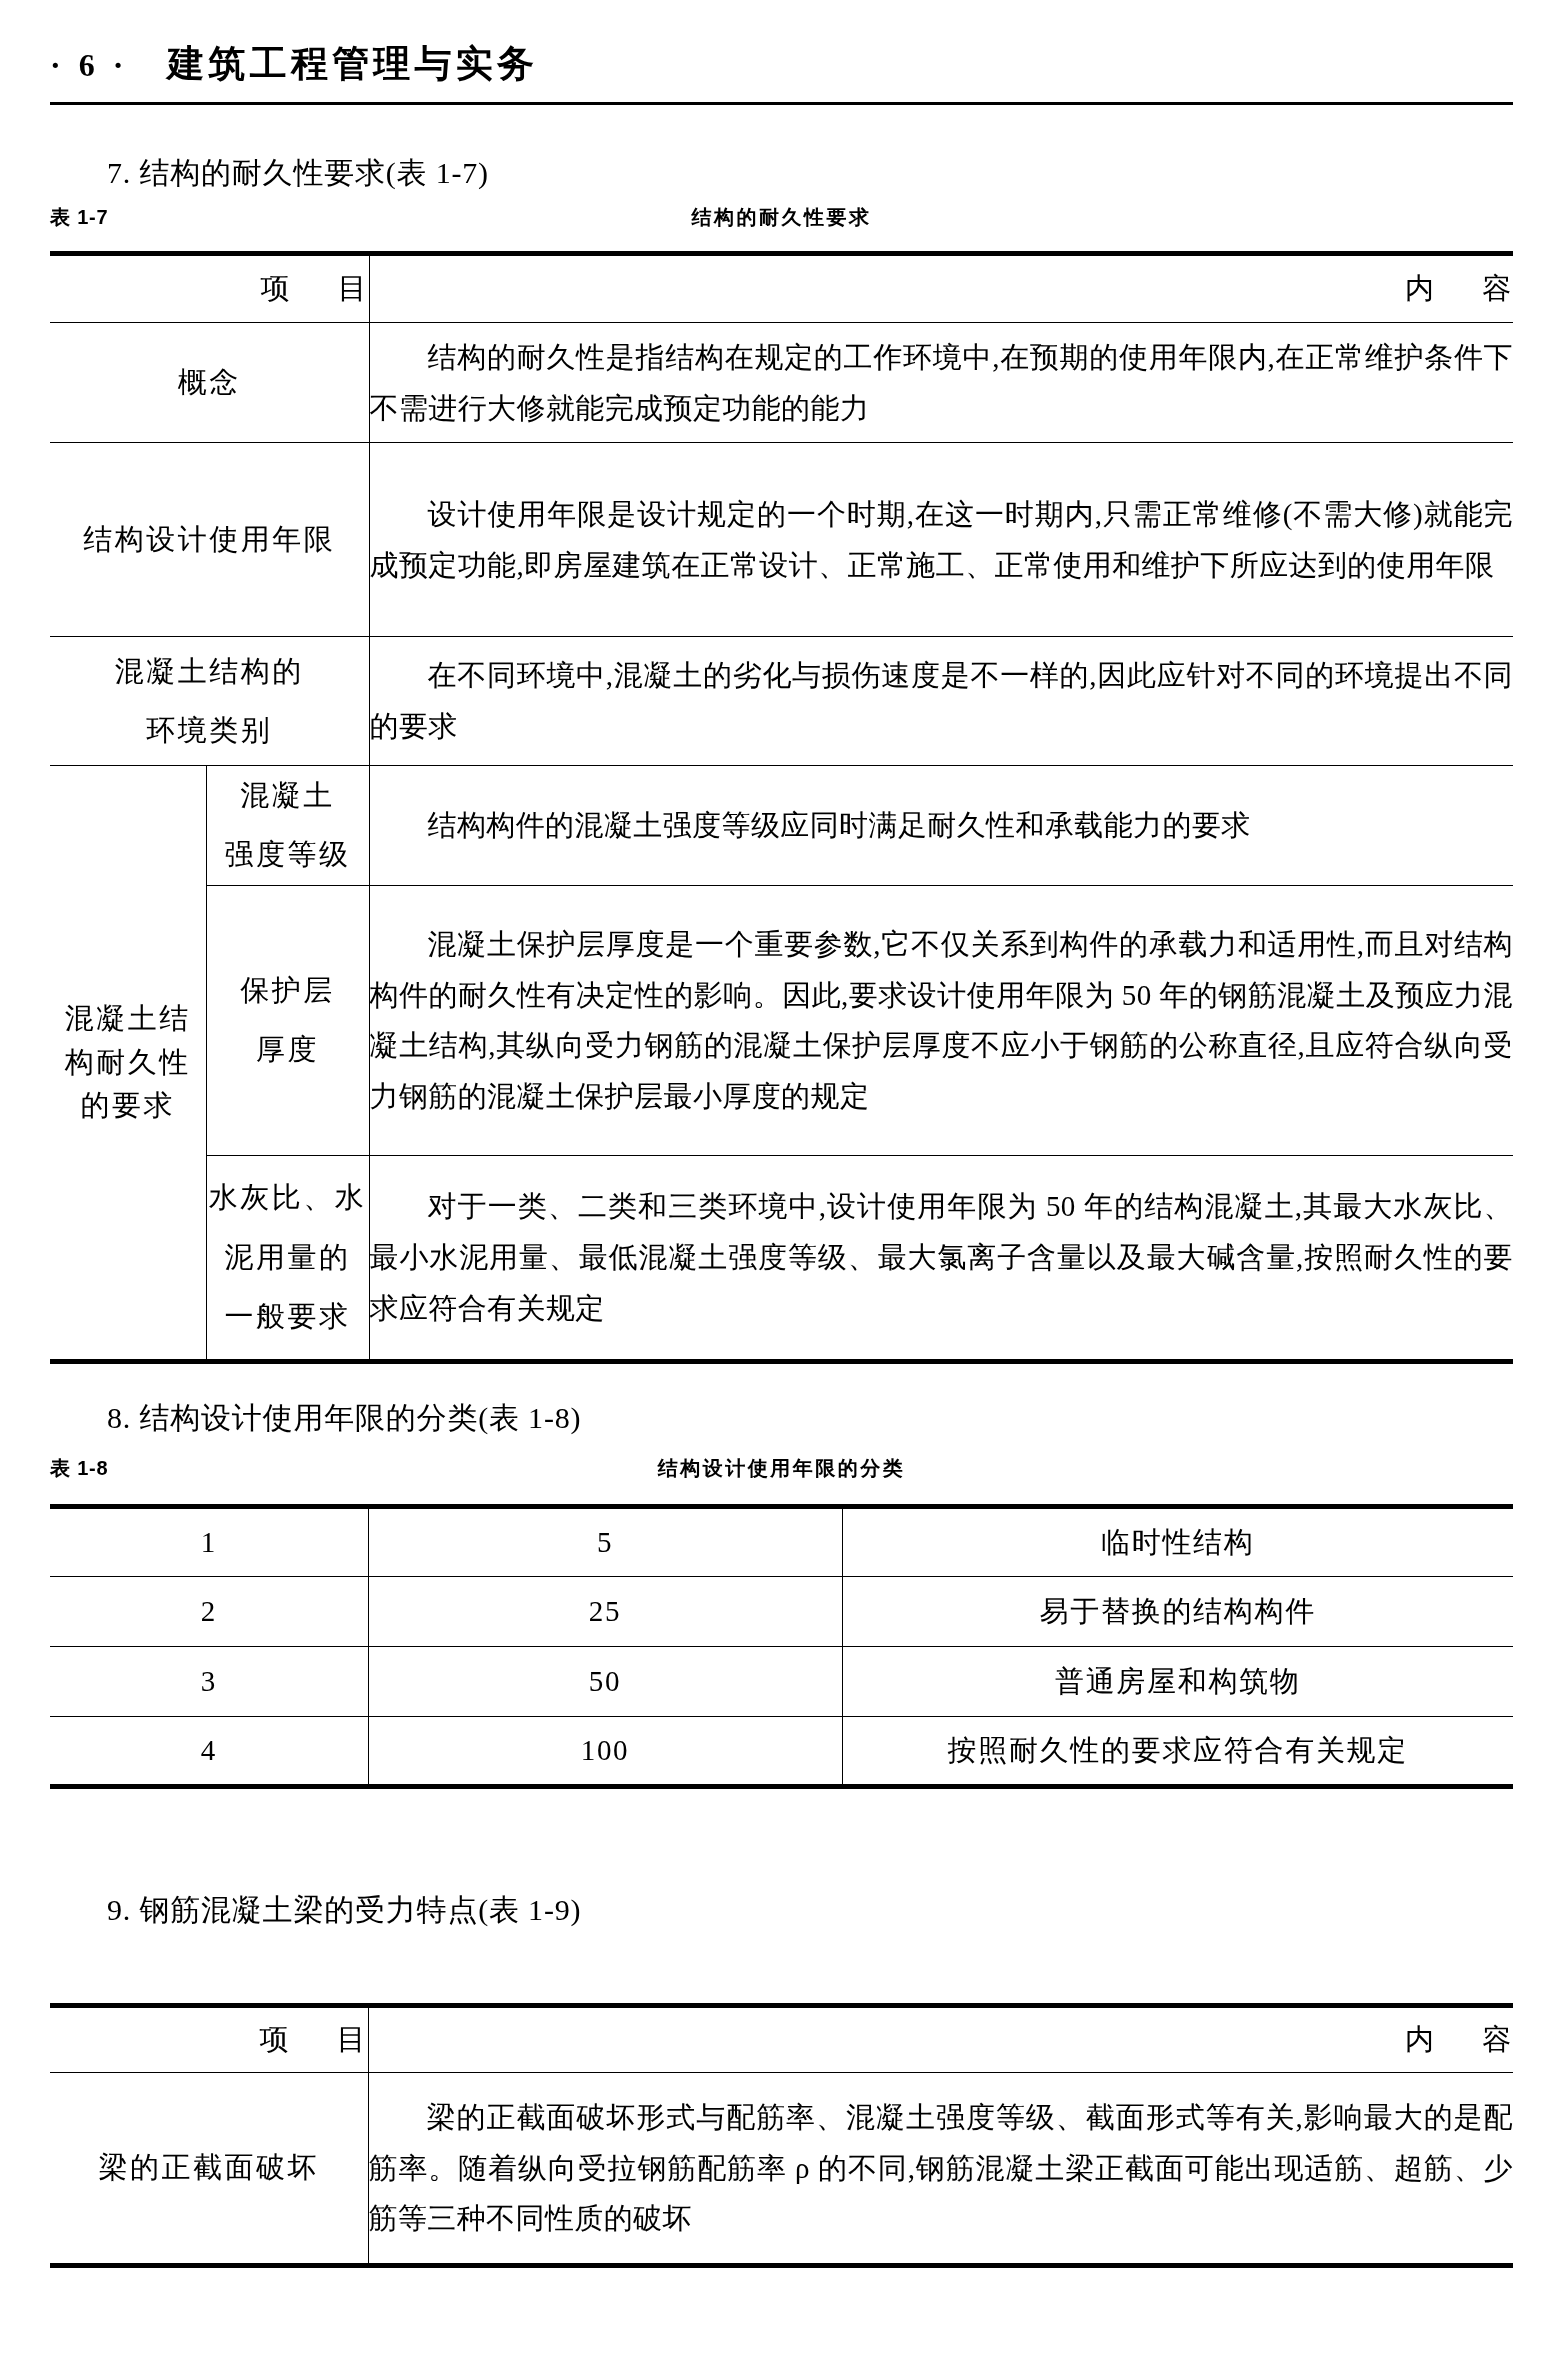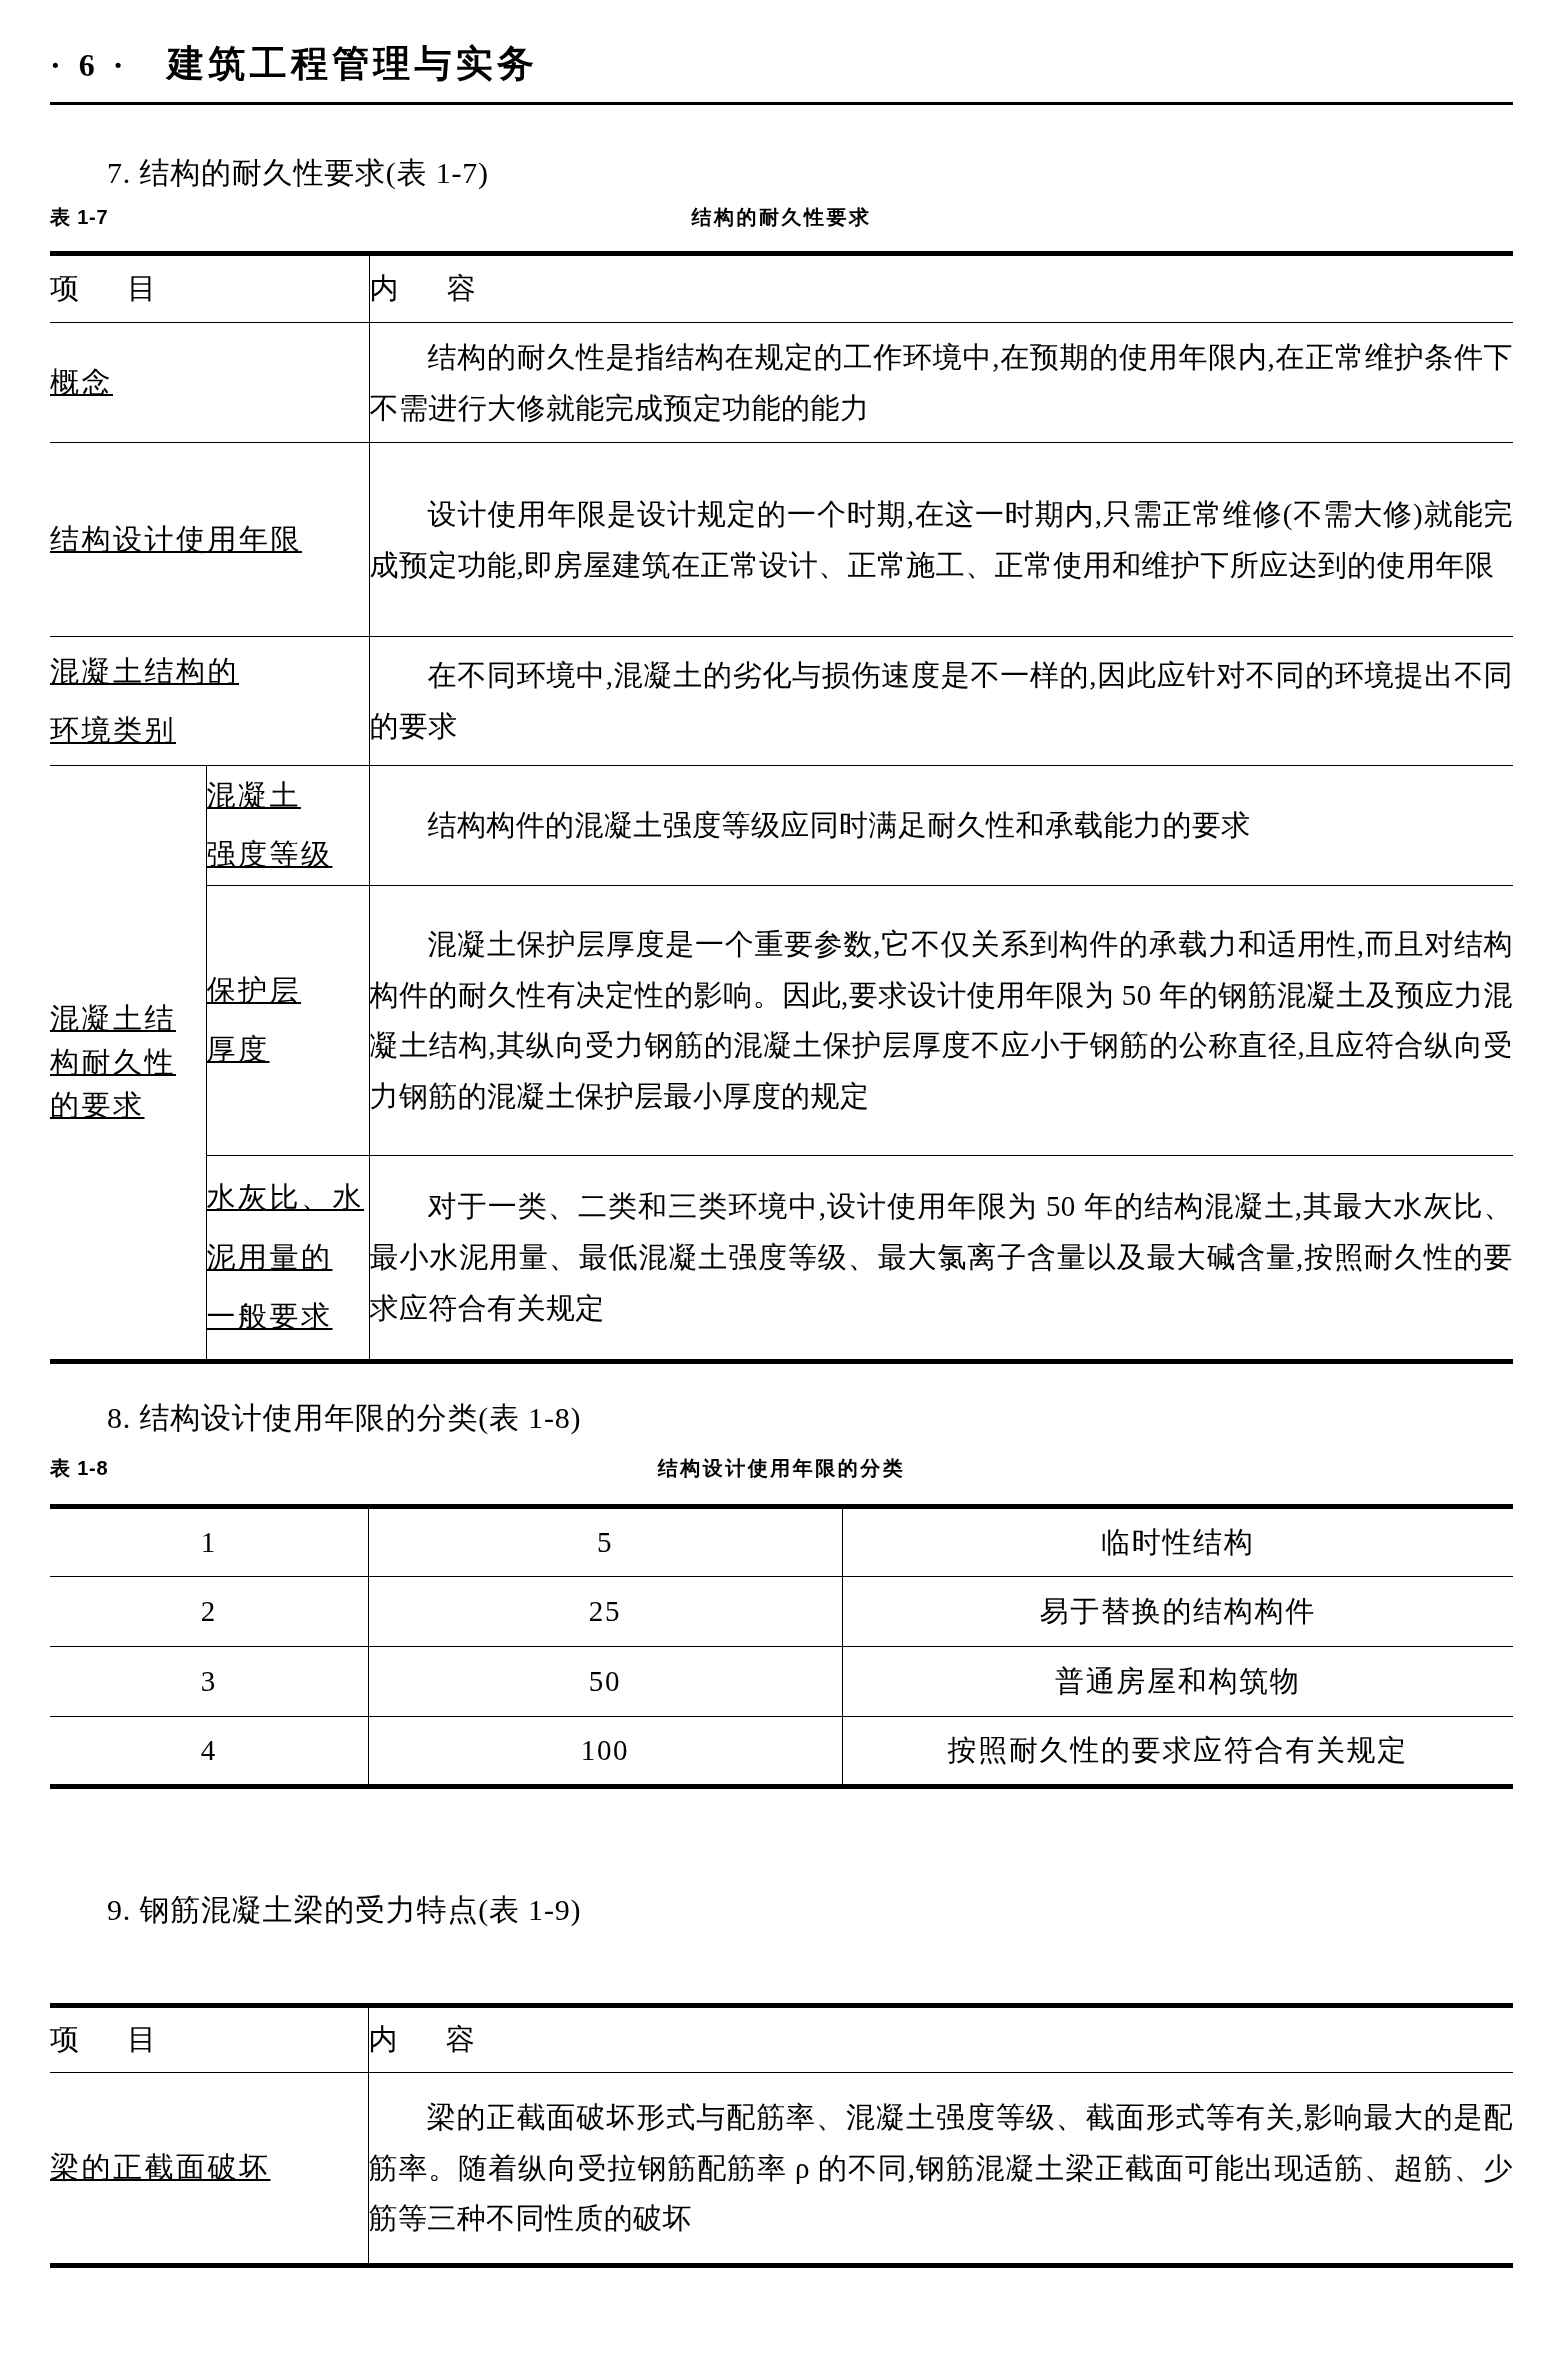--- a/index.html
+++ b/index.html
@@ -34,23 +34,23 @@
   
   table.booktable {
     position:absolute; left:50px; width:1463px;
     border-collapse:collapse; table-layout:fixed;
     border-top:5.9px solid #000; border-bottom:5.9px solid #000;
   }
   table.booktable td { vertical-align:middle; font-size:29px; padding:0; }
   table.booktable tr + tr td { border-top:1.7px solid #000; }
   td.vl { border-left:1.7px solid #000; }
 
-  td.lab { text-align:left; white-space:pre-line; line-height:2.05; letter-spacing:2.5px;text-decoration:underline; }
+  td.lab { text-align:center; white-space:pre-line; line-height:2.05; letter-spacing:2.5px; }
   td.lab-tight { line-height:1.5; }
-  td.thd { text-align:left; word-spacing:1.3em; letter-spacing:1.7px; }
+  td.thd { text-align:right; word-spacing:1.3em; letter-spacing:1.7px; }
   td.content {
     text-align:justify; text-indent:2em;
     padding:11.7px 11.7px 11.7px 13.4px; line-height:1.75; letter-spacing:0.4px;
   }
   table.t18 td { text-align:center; letter-spacing:1.7px; }
 </style>
 </head>
 <body>
 
 <div class="page">

